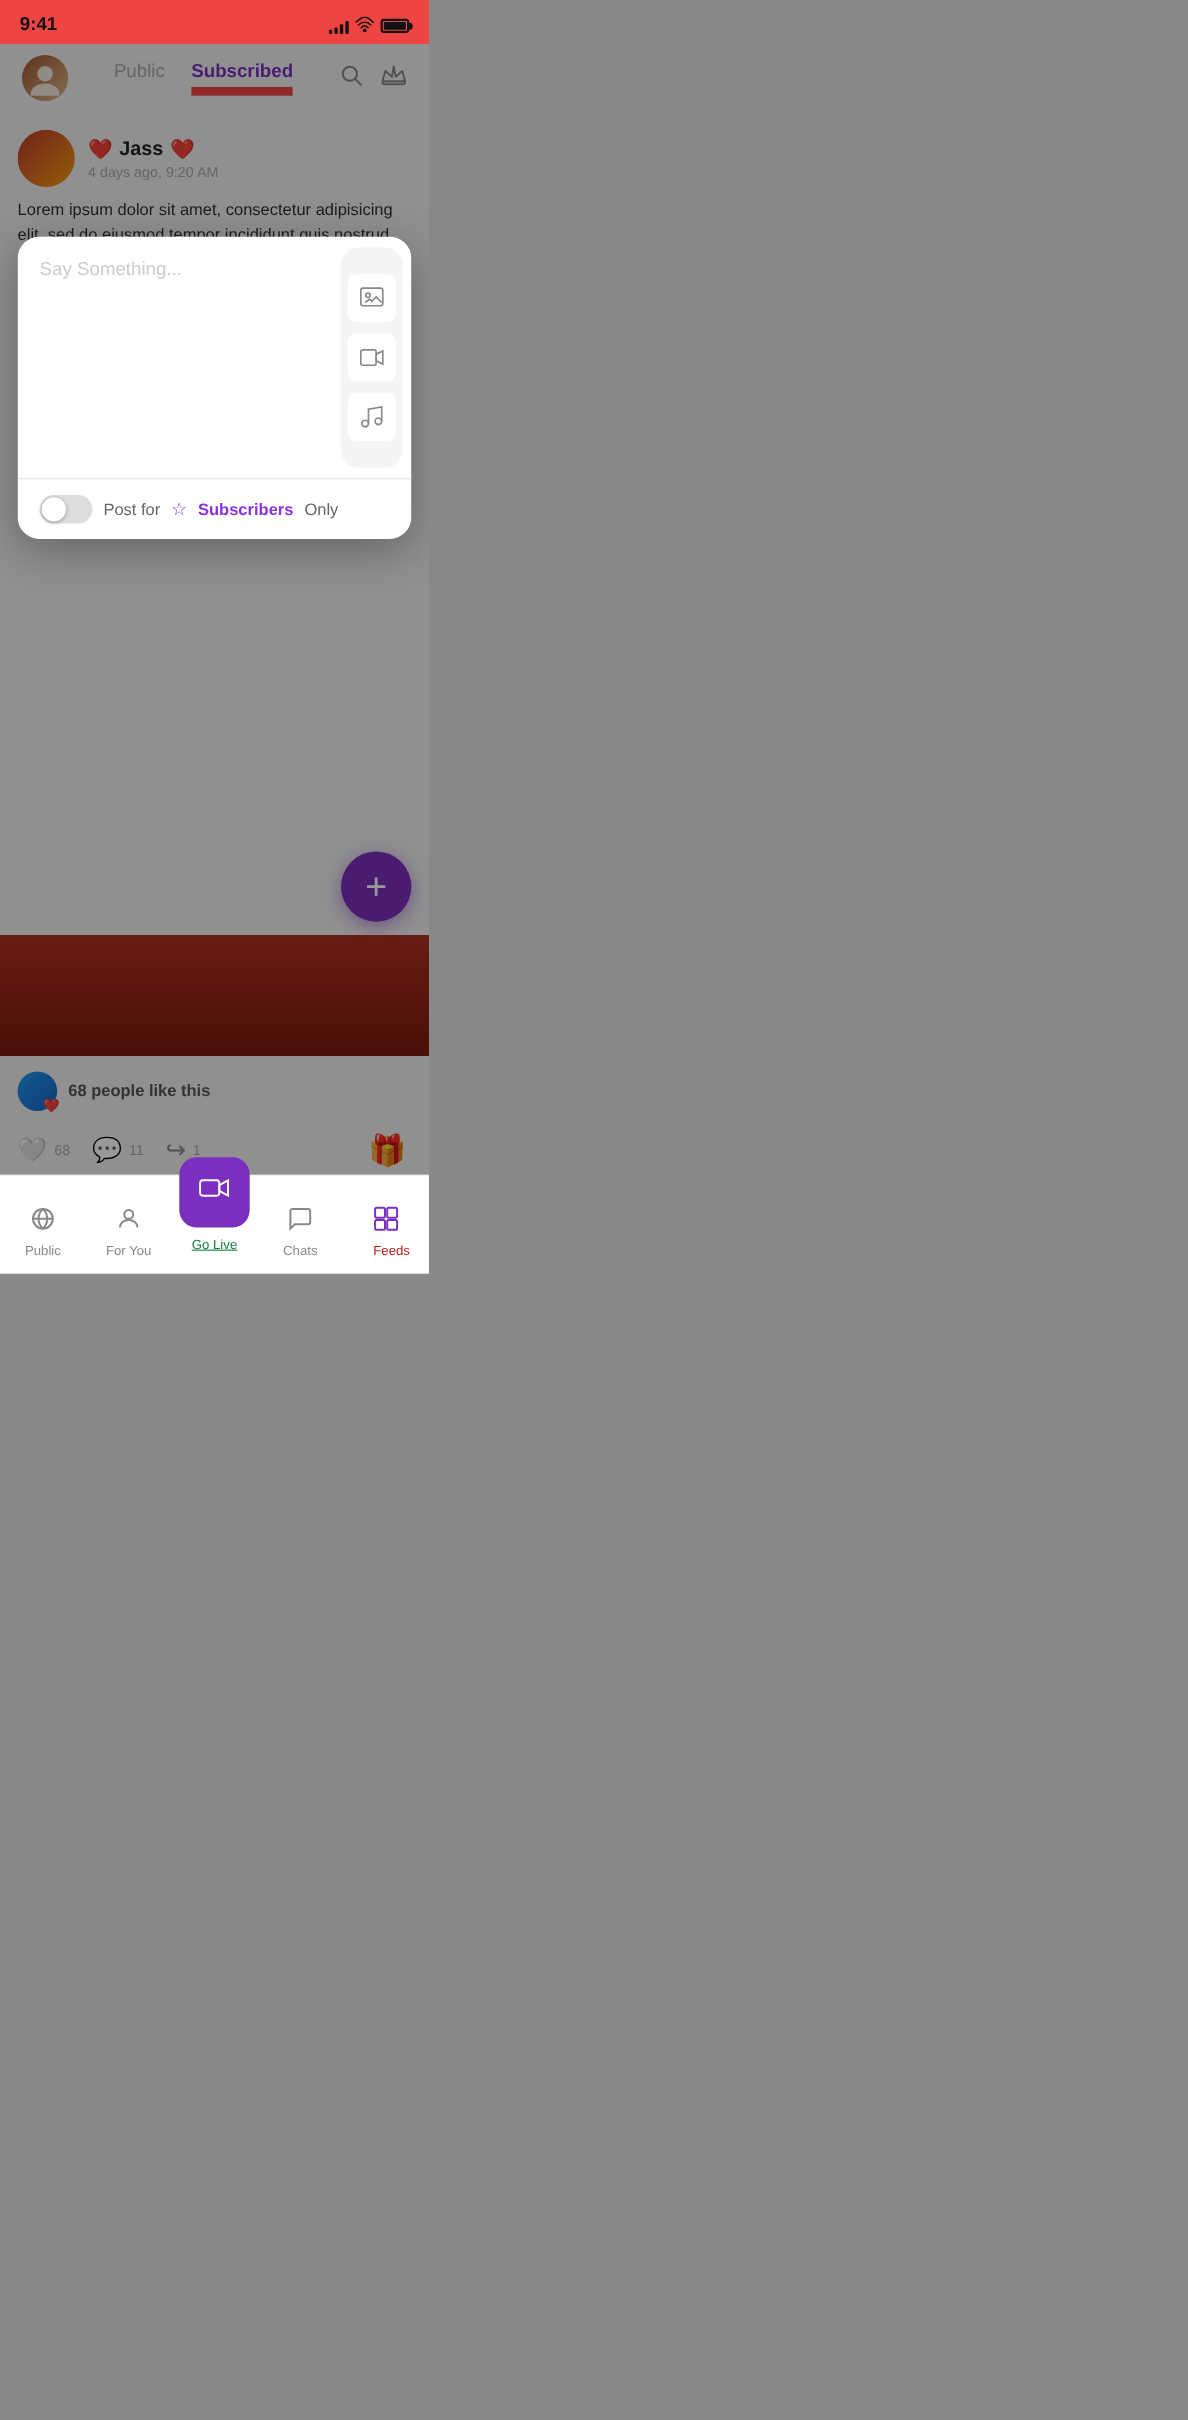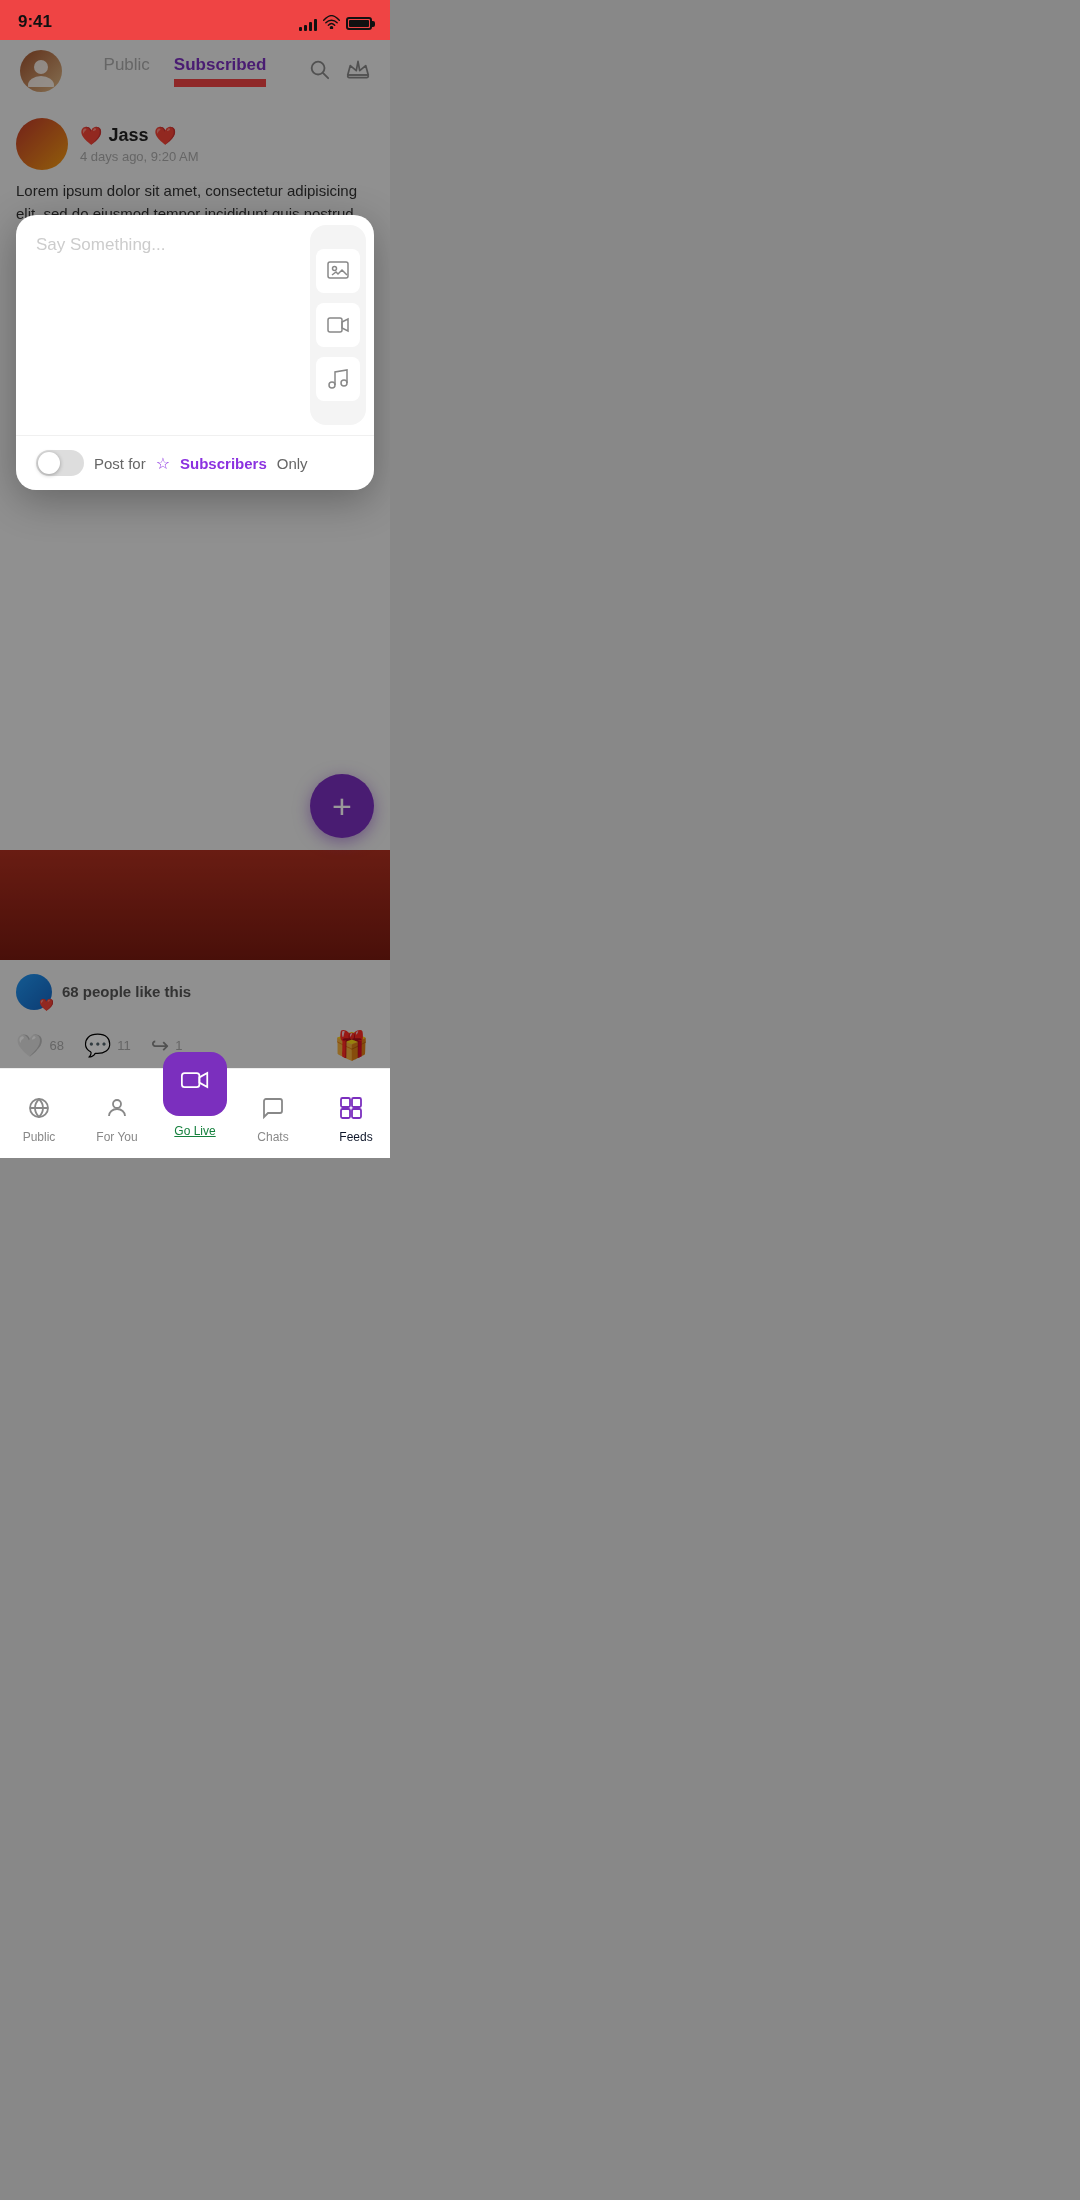--- a/index.html
+++ b/index.html
@@ -734,17 +734,17 @@
 
     <div class="nav-item active">
       <span class="nav-item-icon">
         <svg width="24" height="24" viewBox="0 0 24 24" fill="none" stroke="#7B2FBE" stroke-width="1.8">
           <rect x="2" y="2" width="9" height="9" rx="1.5"></rect>
           <rect x="13" y="2" width="9" height="9" rx="1.5"></rect>
           <rect x="2" y="13" width="9" height="9" rx="1.5"></rect>
           <rect x="13" y="13" width="9" height="9" rx="1.5"></rect>
         </svg>
       </span>
-      <span class="nav-item-label" style="color:#0f172a;margin-left:10px;">Feeds</span>
+      <span class="nav-item-label" style="color:#b91c1c;margin-left:10px;">Feeds</span>
     </div>
   </div>
 
 </div>
 
 </body></html>

